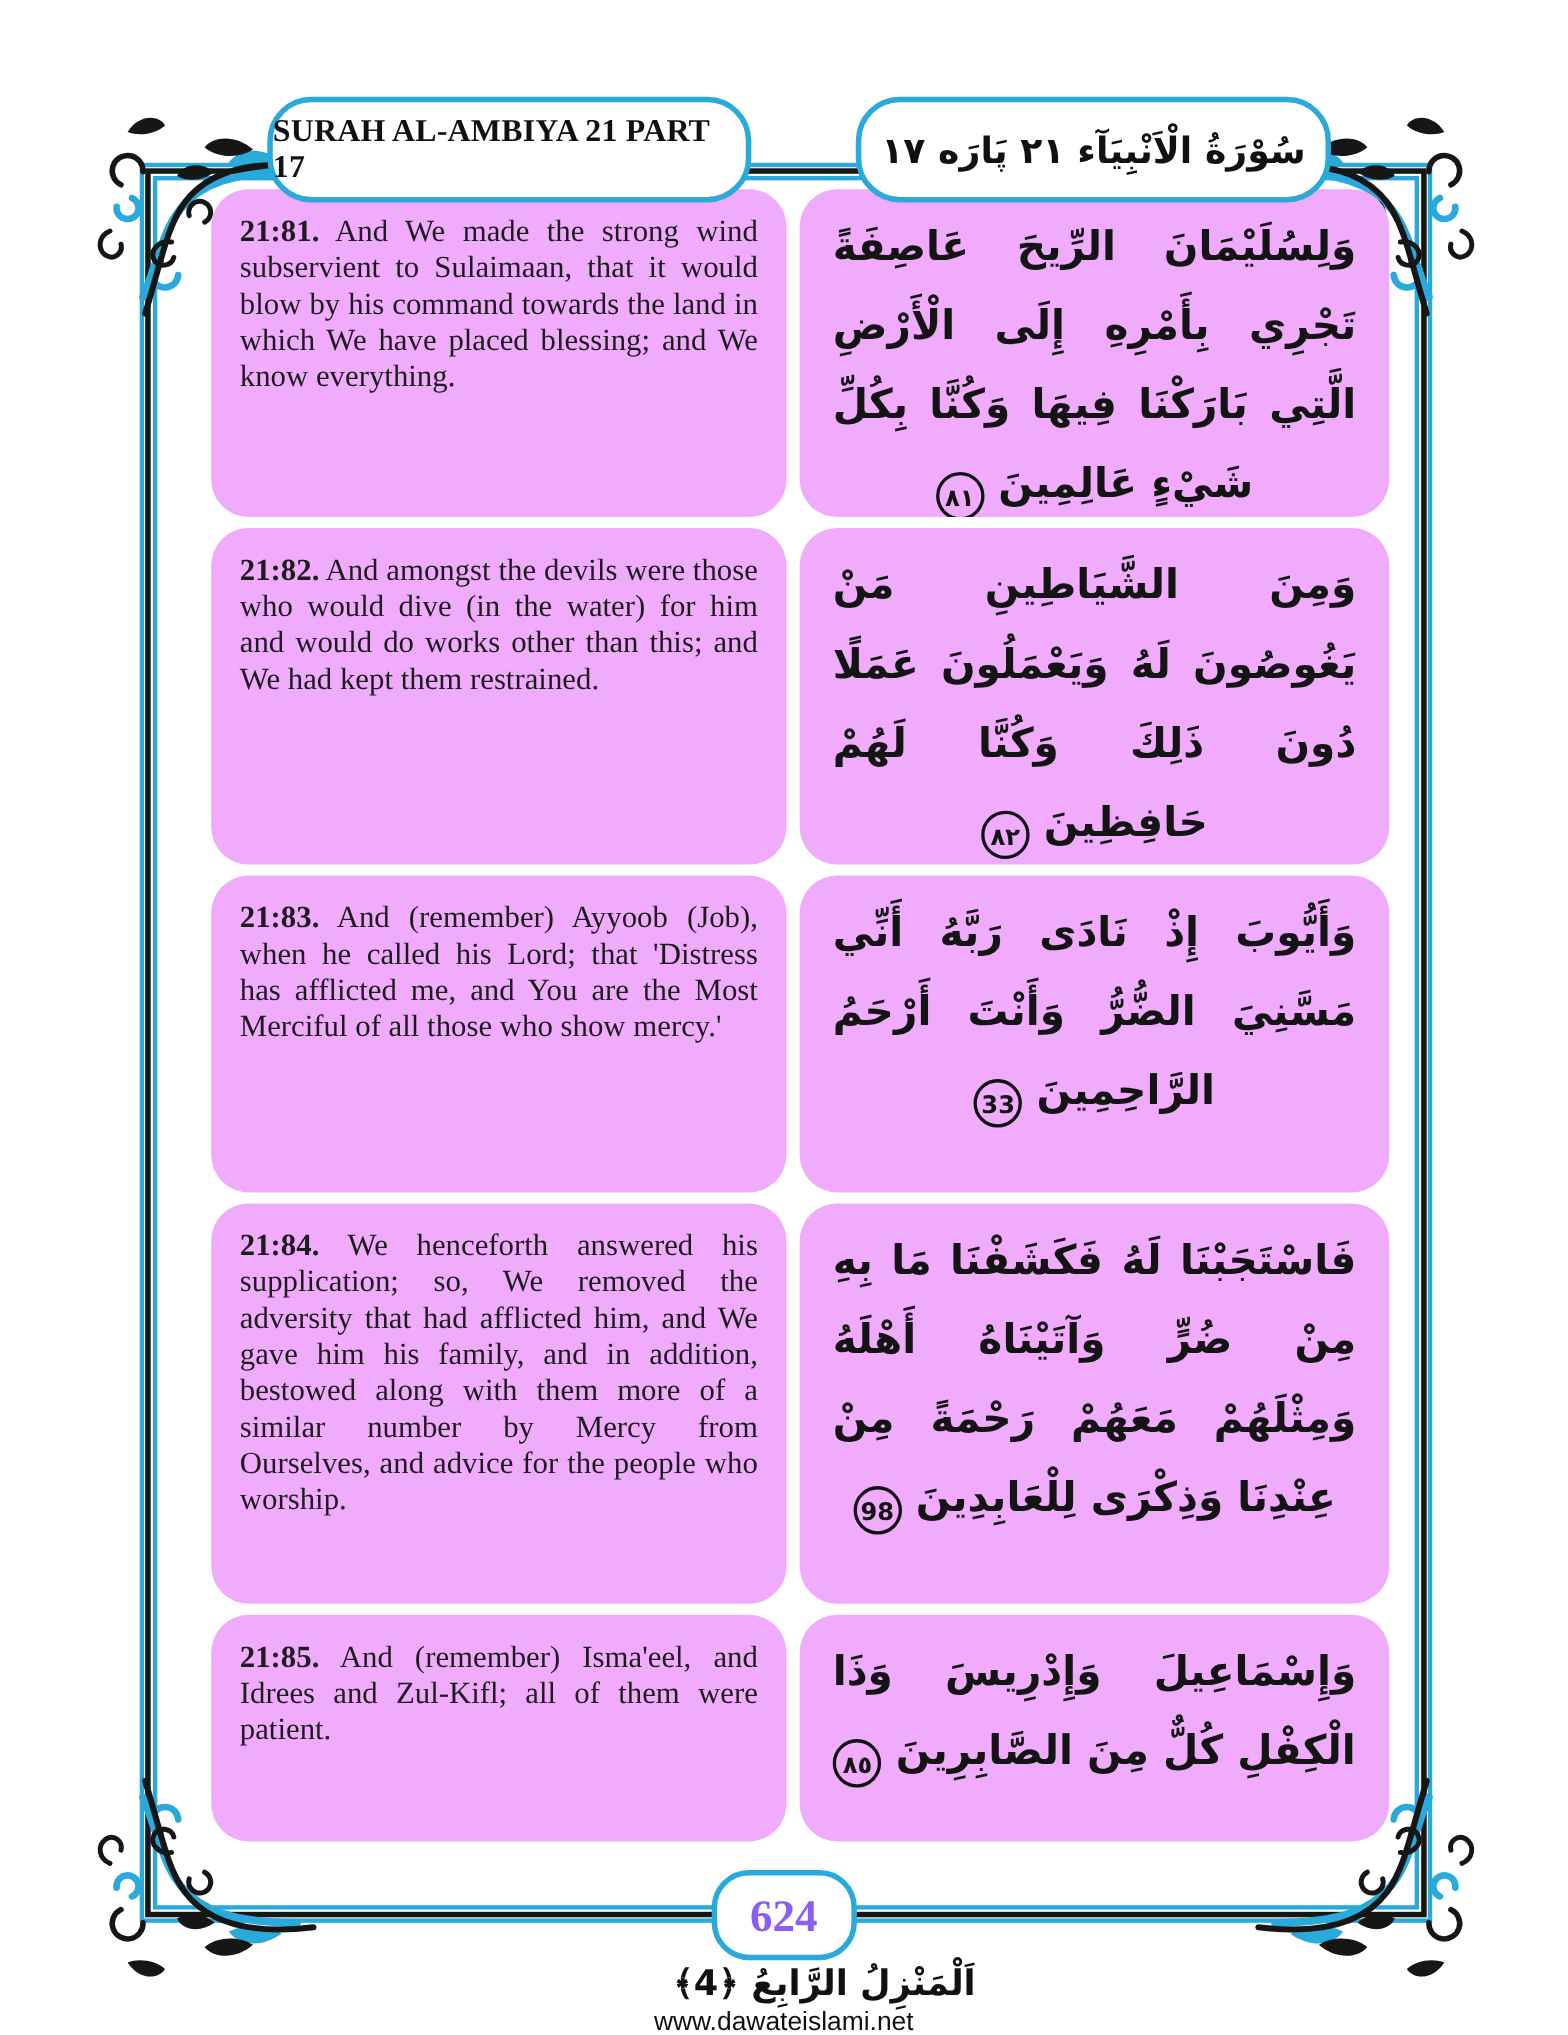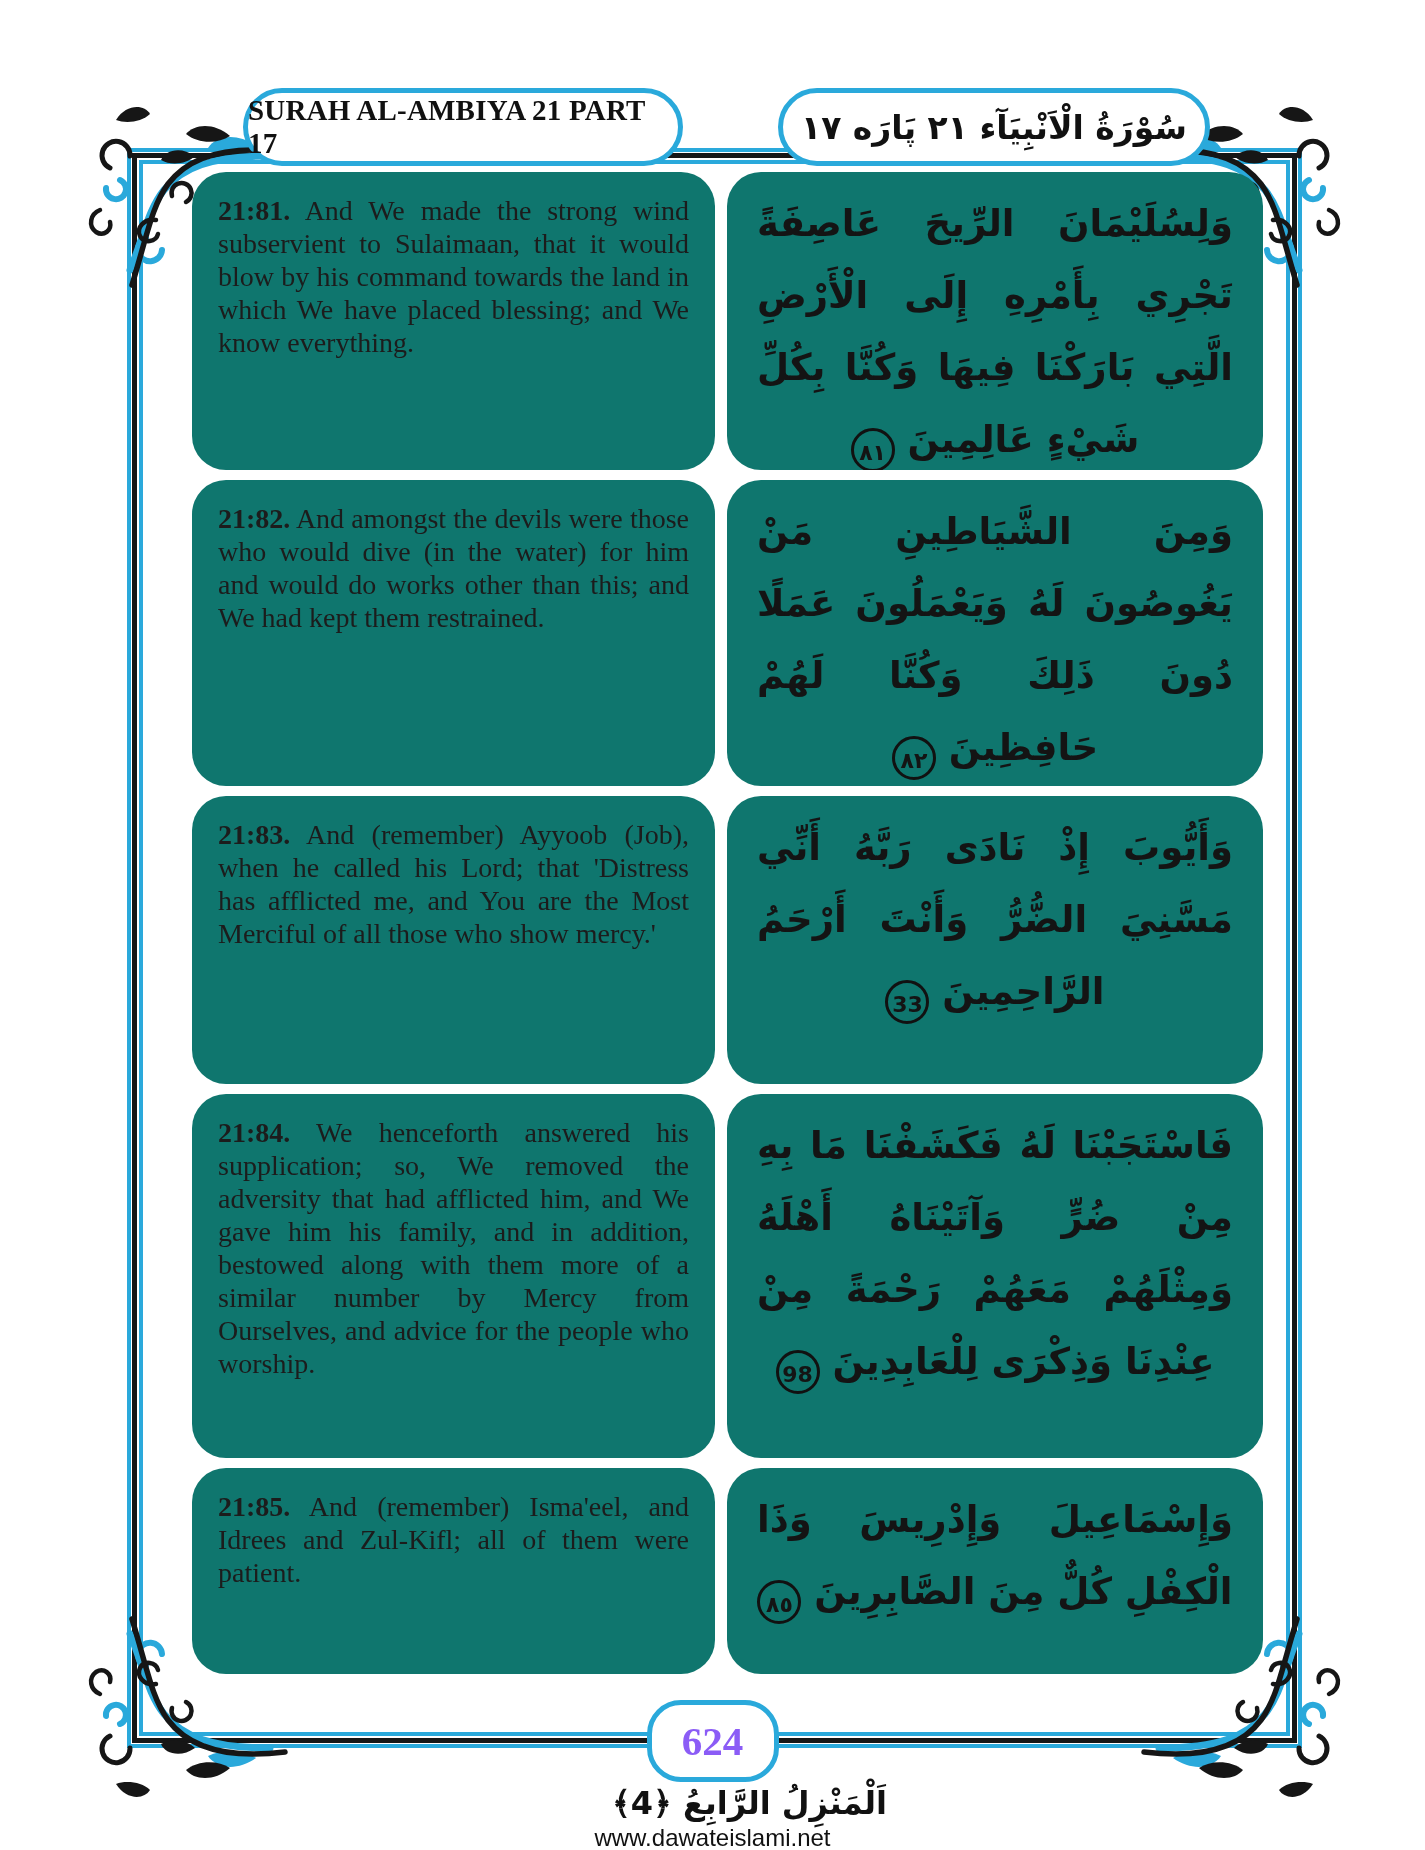--- a/index.html
+++ b/index.html
@@ -19,21 +19,21 @@
   }
   .frame::before{
     content:"";position:absolute;inset:1px;border:5px solid #161616;
   }
   .frame::after{
     content:"";position:absolute;inset:8px;border:4px solid #2aa9db;
   }
 
   
   .pill{
-    position:absolute;top:88px;height:78px;background:#ffffff;
+    position:absolute;top:88px;height:96px;background:#ffffff;
     border:5px solid #2aa9db;border-radius:40px;z-index:3;
     display:flex;align-items:center;justify-content:center;
     box-sizing:border-box;
   }
   .pill-en{left:243px;width:440px;
     font-weight:700;font-size:29px;letter-spacing:0.2px;color:#111;}
   .pill-ar{left:778px;width:432px;direction:rtl;
     font-family:"DejaVu Sans", sans-serif;font-weight:700;font-size:33px;color:#111;}
 
   
@@ -54,21 +54,21 @@
   }
 
   
   .content{
     position:absolute;left:192px;top:172px;z-index:2;
     display:grid;grid-template-columns:523px 536px;
     grid-template-rows:298px 306px 288px 364px 206px;
     column-gap:12px;row-gap:10px;
   }
   .vbox{
-    background:#0f766e;border-radius:34px;box-sizing:border-box;overflow:hidden;
+    background:#f0abfc;border-radius:34px;box-sizing:border-box;overflow:hidden;
   }
   .vbox.en{
     padding:22px 26px 10px 26px;
     font-size:28px;line-height:33px;text-align:justify;color:#1c1c1c;
   }
   .vbox.en b{font-weight:700;}
   .vbox.ar{
     padding:16px 30px 10px 30px;direction:rtl;
     font-family:"DejaVu Sans", sans-serif;font-weight:700;
     font-size:37px;line-height:1.95;color:#141414;

